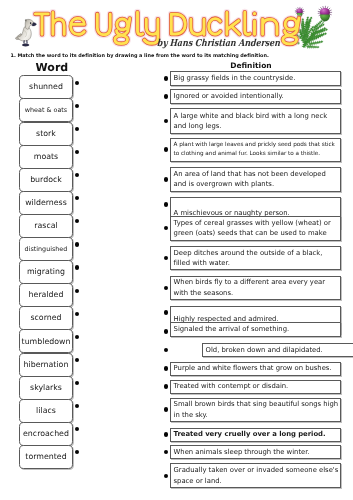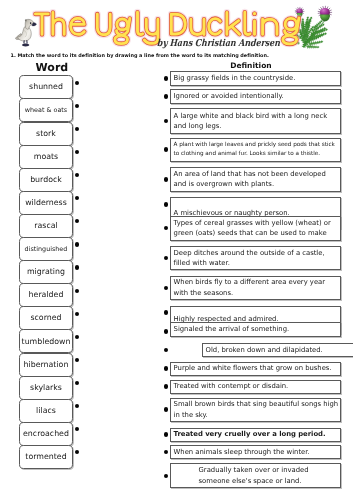--- a/index.html
+++ b/index.html
@@ -326,21 +326,21 @@
       <div class="ddot" style="top: 202.2px;"></div>
       <div class="defbox" style="top: 197.2px; height: 32px;">
         <span>A mischievous or naughty person.</span>
       </div>
       <div class="ddot" style="top: 225.7px;"></div>
       <div class="defbox" style="top: 215.5px; height: 25px;">
         <span>Types of cereal grasses with yellow (wheat) or green (oats) seeds that can be used to make</span>
       </div>
       <div class="ddot" style="top: 255.8px;"></div>
       <div class="defbox" style="top: 246px; height: 24.2px;">
-        <span>Deep ditches around the outside of a castle, filled with water.</span>
+        <span>Deep ditches around the outside of a black, filled with water.</span>
       </div>
       <div class="ddot" style="top: 285.5px;"></div>
       <div class="defbox" style="top: 275.8px; height: 24px;">
         <span>When birds fly to a different area every year with the seasons.</span>
       </div>
       <div class="ddot" style="top: 310.2px;"></div>
       <div class="defbox" style="top: 305.5px; height: 28px;">
         <span>Highly respected and admired.</span>
       </div>
       <div class="ddot" style="top: 329.45px;"></div>
@@ -365,18 +365,18 @@
       </div>
       <div class="ddot" style="top: 432.25px;"></div>
       <div class="defbox" style="top: 427.5px; height: 14.1px; font-weight: bold;">
         <span>Treated very cruelly over a long period.</span>
       </div>
       <div class="ddot" style="top: 449.75px;"></div>
       <div class="defbox" style="top: 444.9px; height: 14.3px;">
         <span>When animals sleep through the winter.</span>
       </div>
       <div class="ddot" style="top: 473.6px;"></div>
-      <div class="defbox" style="top: 463.4px; height: 25px; padding-left: 25px;">
+      <div class="defbox" style="top: 463.4px; height: 25px;">
         <span>Gradually taken over or invaded someone else's space or land.</span>
       </div>
     </div>
 
 </div>
 
 </body></html>

